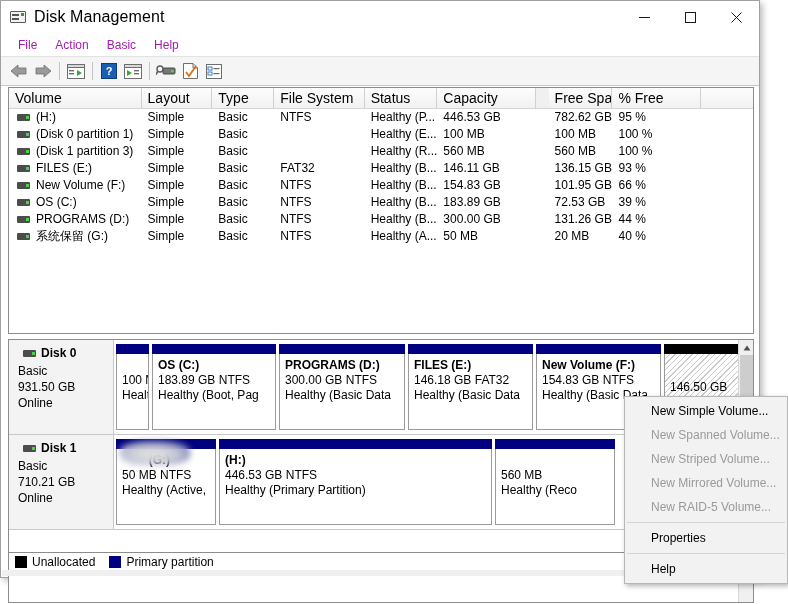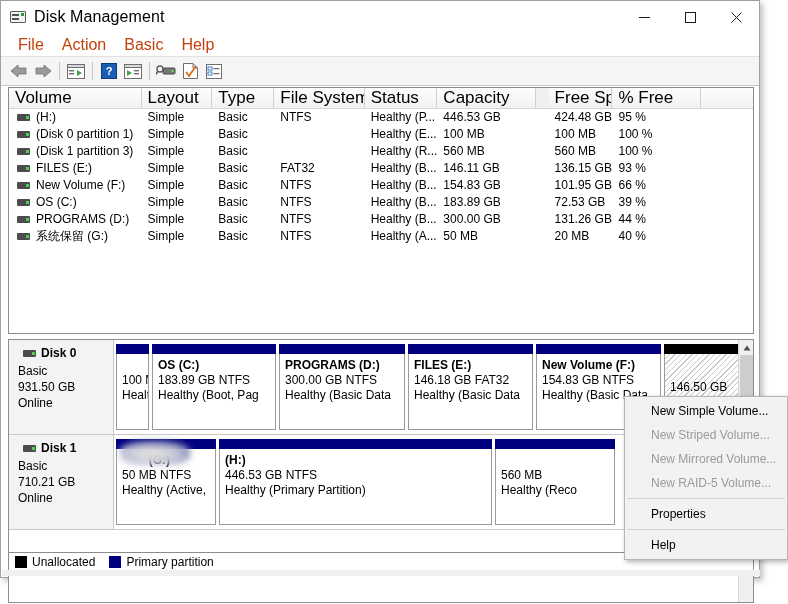--- a/index.html
+++ b/index.html
@@ -80,23 +80,23 @@
   
   #menubar {
     height: 23px;
     display: flex;
     align-items: center;
     padding-left: 8px;
     background: #ffffff;
     border-bottom: 1px solid #e2e2e2;
   }
   .menu-item {
-    font-size: 16px;
+    font-size: 12px;
     padding: 3px 9px;
-    color: #c2410c;
+    color: #a21caf;
     cursor: default;
   }
 
   
   #toolbar {
     height: 28px;
     display: flex;
     align-items: center;
     background: #f5f5f5;
     border-bottom: 1px solid #c8c8c8;
@@ -124,21 +124,21 @@
   }
   #colheader {
     display: flex;
     height: 21px;
     background: #f0f0f0;
     border-bottom: 1px solid #d4d4d4;
     box-sizing: border-box;
   }
   .col {
     border-right: 1px solid #d0d0d0;
-    font-size: 17px;
+    font-size: 14px;
     line-height: 20px;
     padding-left: 6px;
     box-sizing: border-box;
     background: linear-gradient(#fdfdfd, #f1f1f1);
     overflow: hidden;
     white-space: nowrap;
     cursor: default;
   }
   .c0 { width: 135px; }
   .c1 { width: 72px; }
@@ -468,21 +468,21 @@
         <div class="vrow">
           <div class="vcell c0">
             <span class="vol-icon"></span>
             <span>(H:)</span>
           </div>
           <div class="vcell c1">Simple</div>
           <div class="vcell c2">Basic</div>
           <div class="vcell c3">NTFS</div>
           <div class="vcell c4">Healthy (P...</div>
           <div class="vcell c5">446.53 GB</div>
-          <div class="vcell c6">424.48 GB</div>
+          <div class="vcell c6">782.62 GB</div>
           <div class="vcell c7">95 %</div>
           <div class="vcell c8"></div>
         </div>
         <div class="vrow">
           <div class="vcell c0">
             <span class="vol-icon"></span>
             <span>(Disk 0 partition 1)</span>
           </div>
           <div class="vcell c1">Simple</div>
           <div class="vcell c2">Basic</div>
@@ -698,20 +698,21 @@
       <span>Primary partition</span>
     </div>
   </div>
 
   <div id="statusstrip"></div>
 </div>
 
 <div id="ctxmenu">
   <div id="ctxitems">
       <div class="ctx-item enabled">New Simple Volume...</div>
+      <div class="ctx-item disabled">New Spanned Volume...</div>
       <div class="ctx-item disabled">New Striped Volume...</div>
       <div class="ctx-item disabled">New Mirrored Volume...</div>
       <div class="ctx-item disabled">New RAID-5 Volume...</div>
       <div class="ctx-sep"></div>
       <div class="ctx-item enabled">Properties</div>
       <div class="ctx-sep"></div>
       <div class="ctx-item enabled">Help</div>
     </div>
 
 </div>

